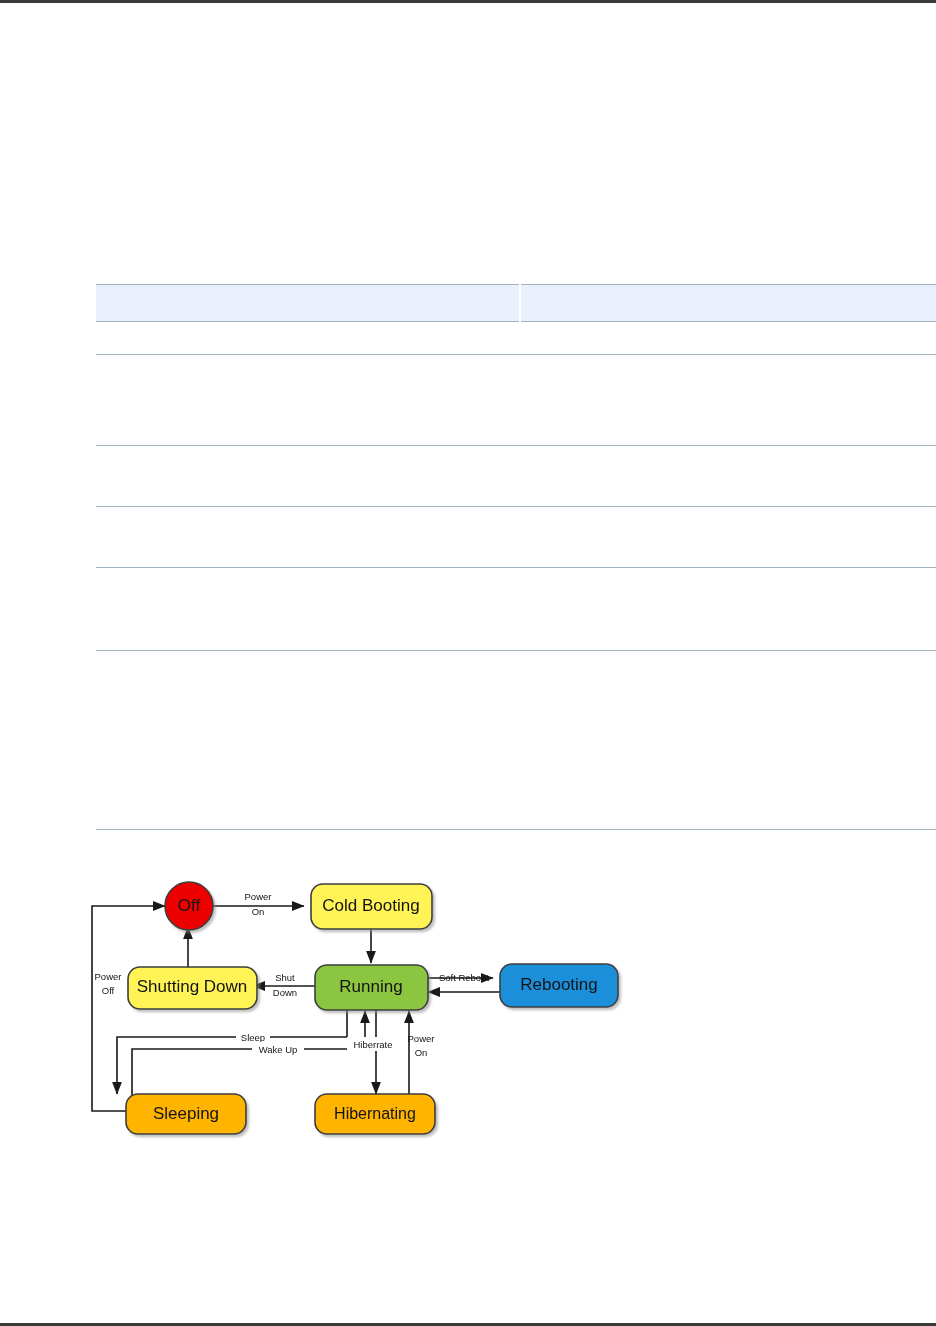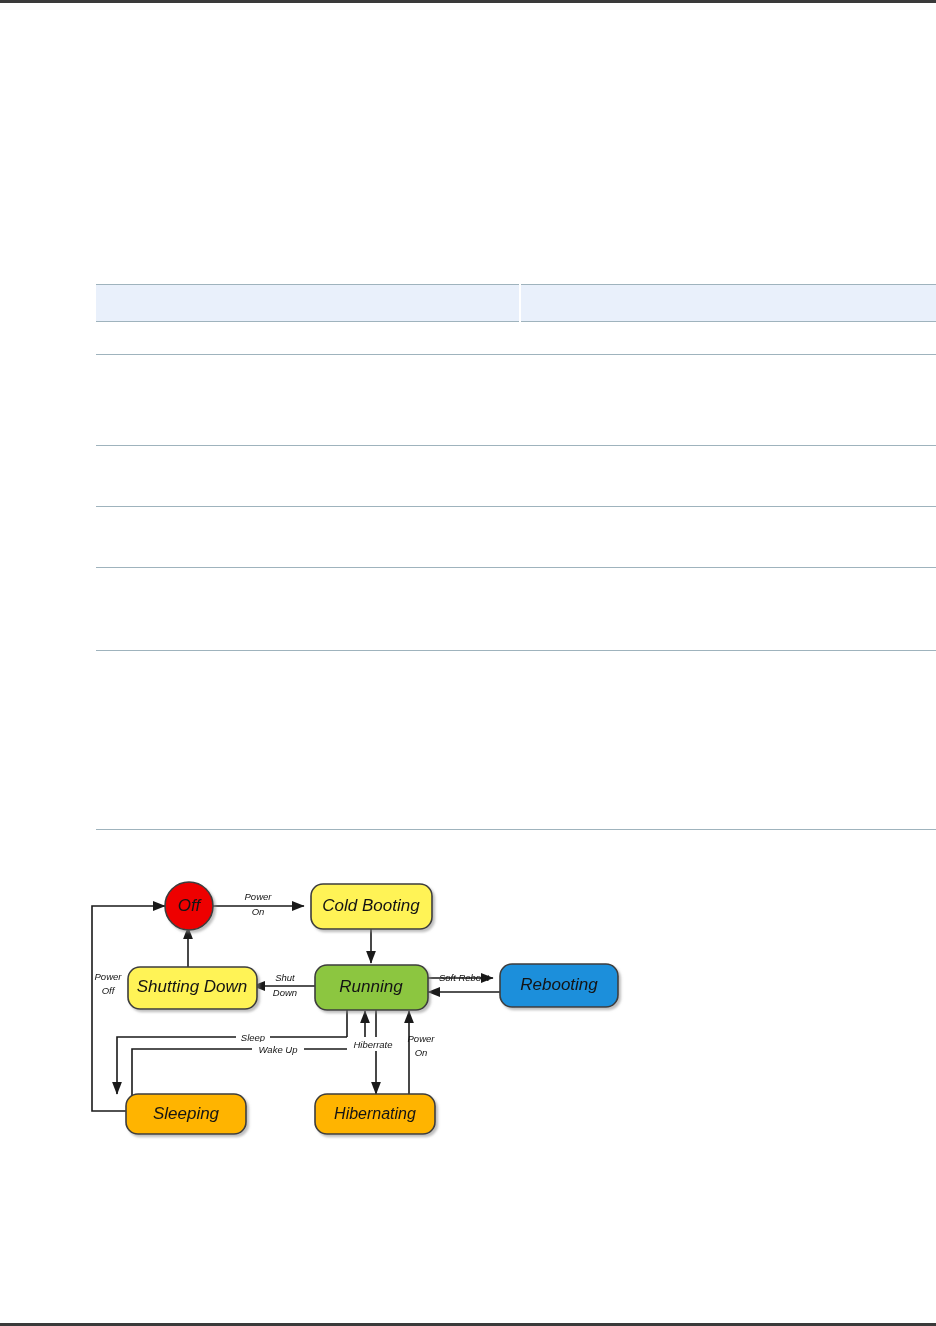--- a/index.html
+++ b/index.html
@@ -17,21 +17,20 @@
   }
   .page {
     position: absolute;
     left: 0; top: 0;
     width: 936px;
     height: 1326px;
     background: #ffffff;
     border-top: 3px solid #3a3a3a;
     border-bottom: 3px solid #3a3a3a;
     box-sizing: border-box;
-    font-style: italic;
   }
 
   
   .doc-table {
     position: absolute;
     left: 96px;
     top: 281px;
     width: 840px;
     border-collapse: collapse;
     table-layout: fixed;

